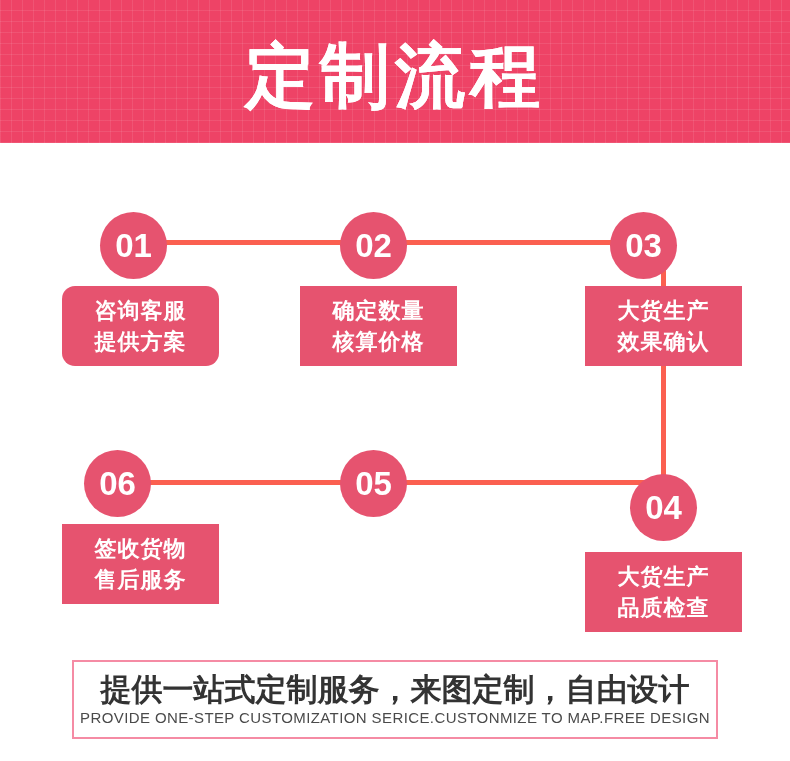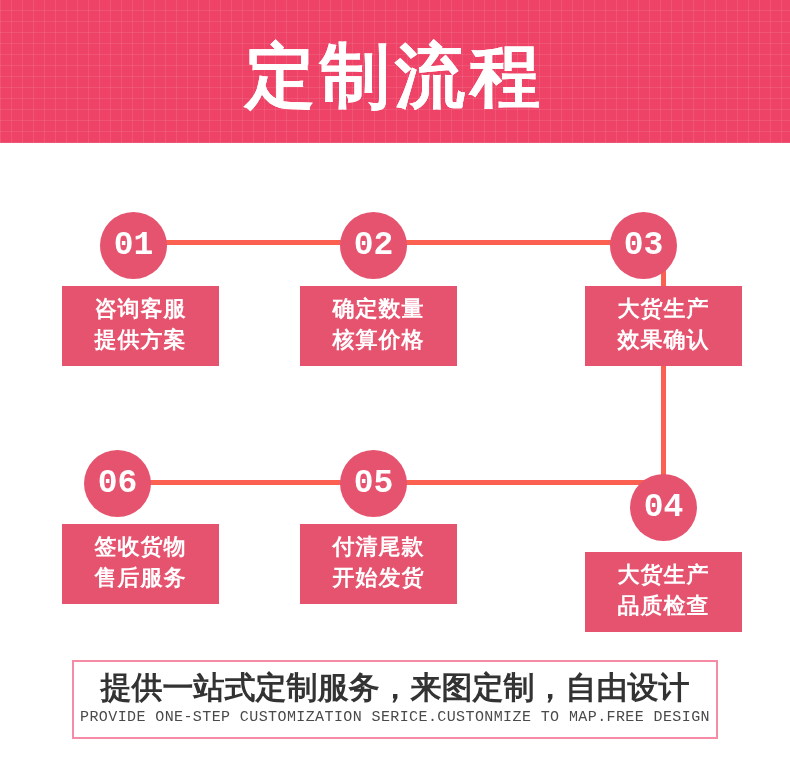--- a/index.html
+++ b/index.html
@@ -1,21 +1,21 @@
 <!DOCTYPE html>
 <html><head>
 <meta charset="utf-8">
 <style>
   html,body{margin:0;padding:0;background:#ffffff;}
   #page{
     position:relative;
     width:790px;height:761px;
     background:#ffffff;
     overflow:hidden;
-    font-family:Liberation Mono, monospace;
+    font-family:Liberation Sans, sans-serif;
   }
 
   
   .header{
     position:absolute;left:0;top:0;width:790px;height:143px;
     background-color:#ee4366;
     background-image:
       repeating-linear-gradient(0deg, rgba(255,255,255,0.09) 0px, rgba(255,255,255,0.09) 1px, transparent 1px, transparent 11px),
       repeating-linear-gradient(90deg, rgba(255,255,255,0.09) 0px, rgba(255,255,255,0.09) 1px, transparent 1px, transparent 11px);
     display:flex;align-items:center;justify-content:center;
@@ -41,21 +41,21 @@
     position:absolute;
     width:157px;height:80px;
     background:#e6536f;
     color:#ffffff;
     display:flex;flex-direction:column;align-items:center;justify-content:center;
     font-size:22px;font-weight:bold;line-height:31px;
     text-align:center;
     letter-spacing:1px;
     white-space:nowrap;
   }
-  .box-1{left:62px; top:286px;}
+  .box-1{left:62px; top:286px;border-radius:13px;}
   .box-2{left:300px;top:286px;}
   .box-3{left:585px;top:286px;}
   .box-4{left:585px;top:552px;}
   .box-5{left:300px;top:524px;}
   .box-6{left:62px; top:524px;}
 
   
   .step-circle{
     position:absolute;
     width:67px;height:67px;
@@ -117,24 +117,20 @@
     <div>核算价格</div>
   </div>
   <div class="step-box box-3">
     <div>大货生产</div>
     <div>效果确认</div>
   </div>
   <div class="step-box box-4">
     <div>大货生产</div>
     <div>品质检查</div>
   </div>
-  <div class="step-box box-5">
-    <div>付清尾款</div>
-    <div>开始发货</div>
-  </div>
   <div class="step-box box-6">
     <div>签收货物</div>
     <div>售后服务</div>
   </div>
 
   <div class="step-circle circ-1">
     <span>01</span>
   </div>
   <div class="step-circle circ-2">
     <span>02</span>

